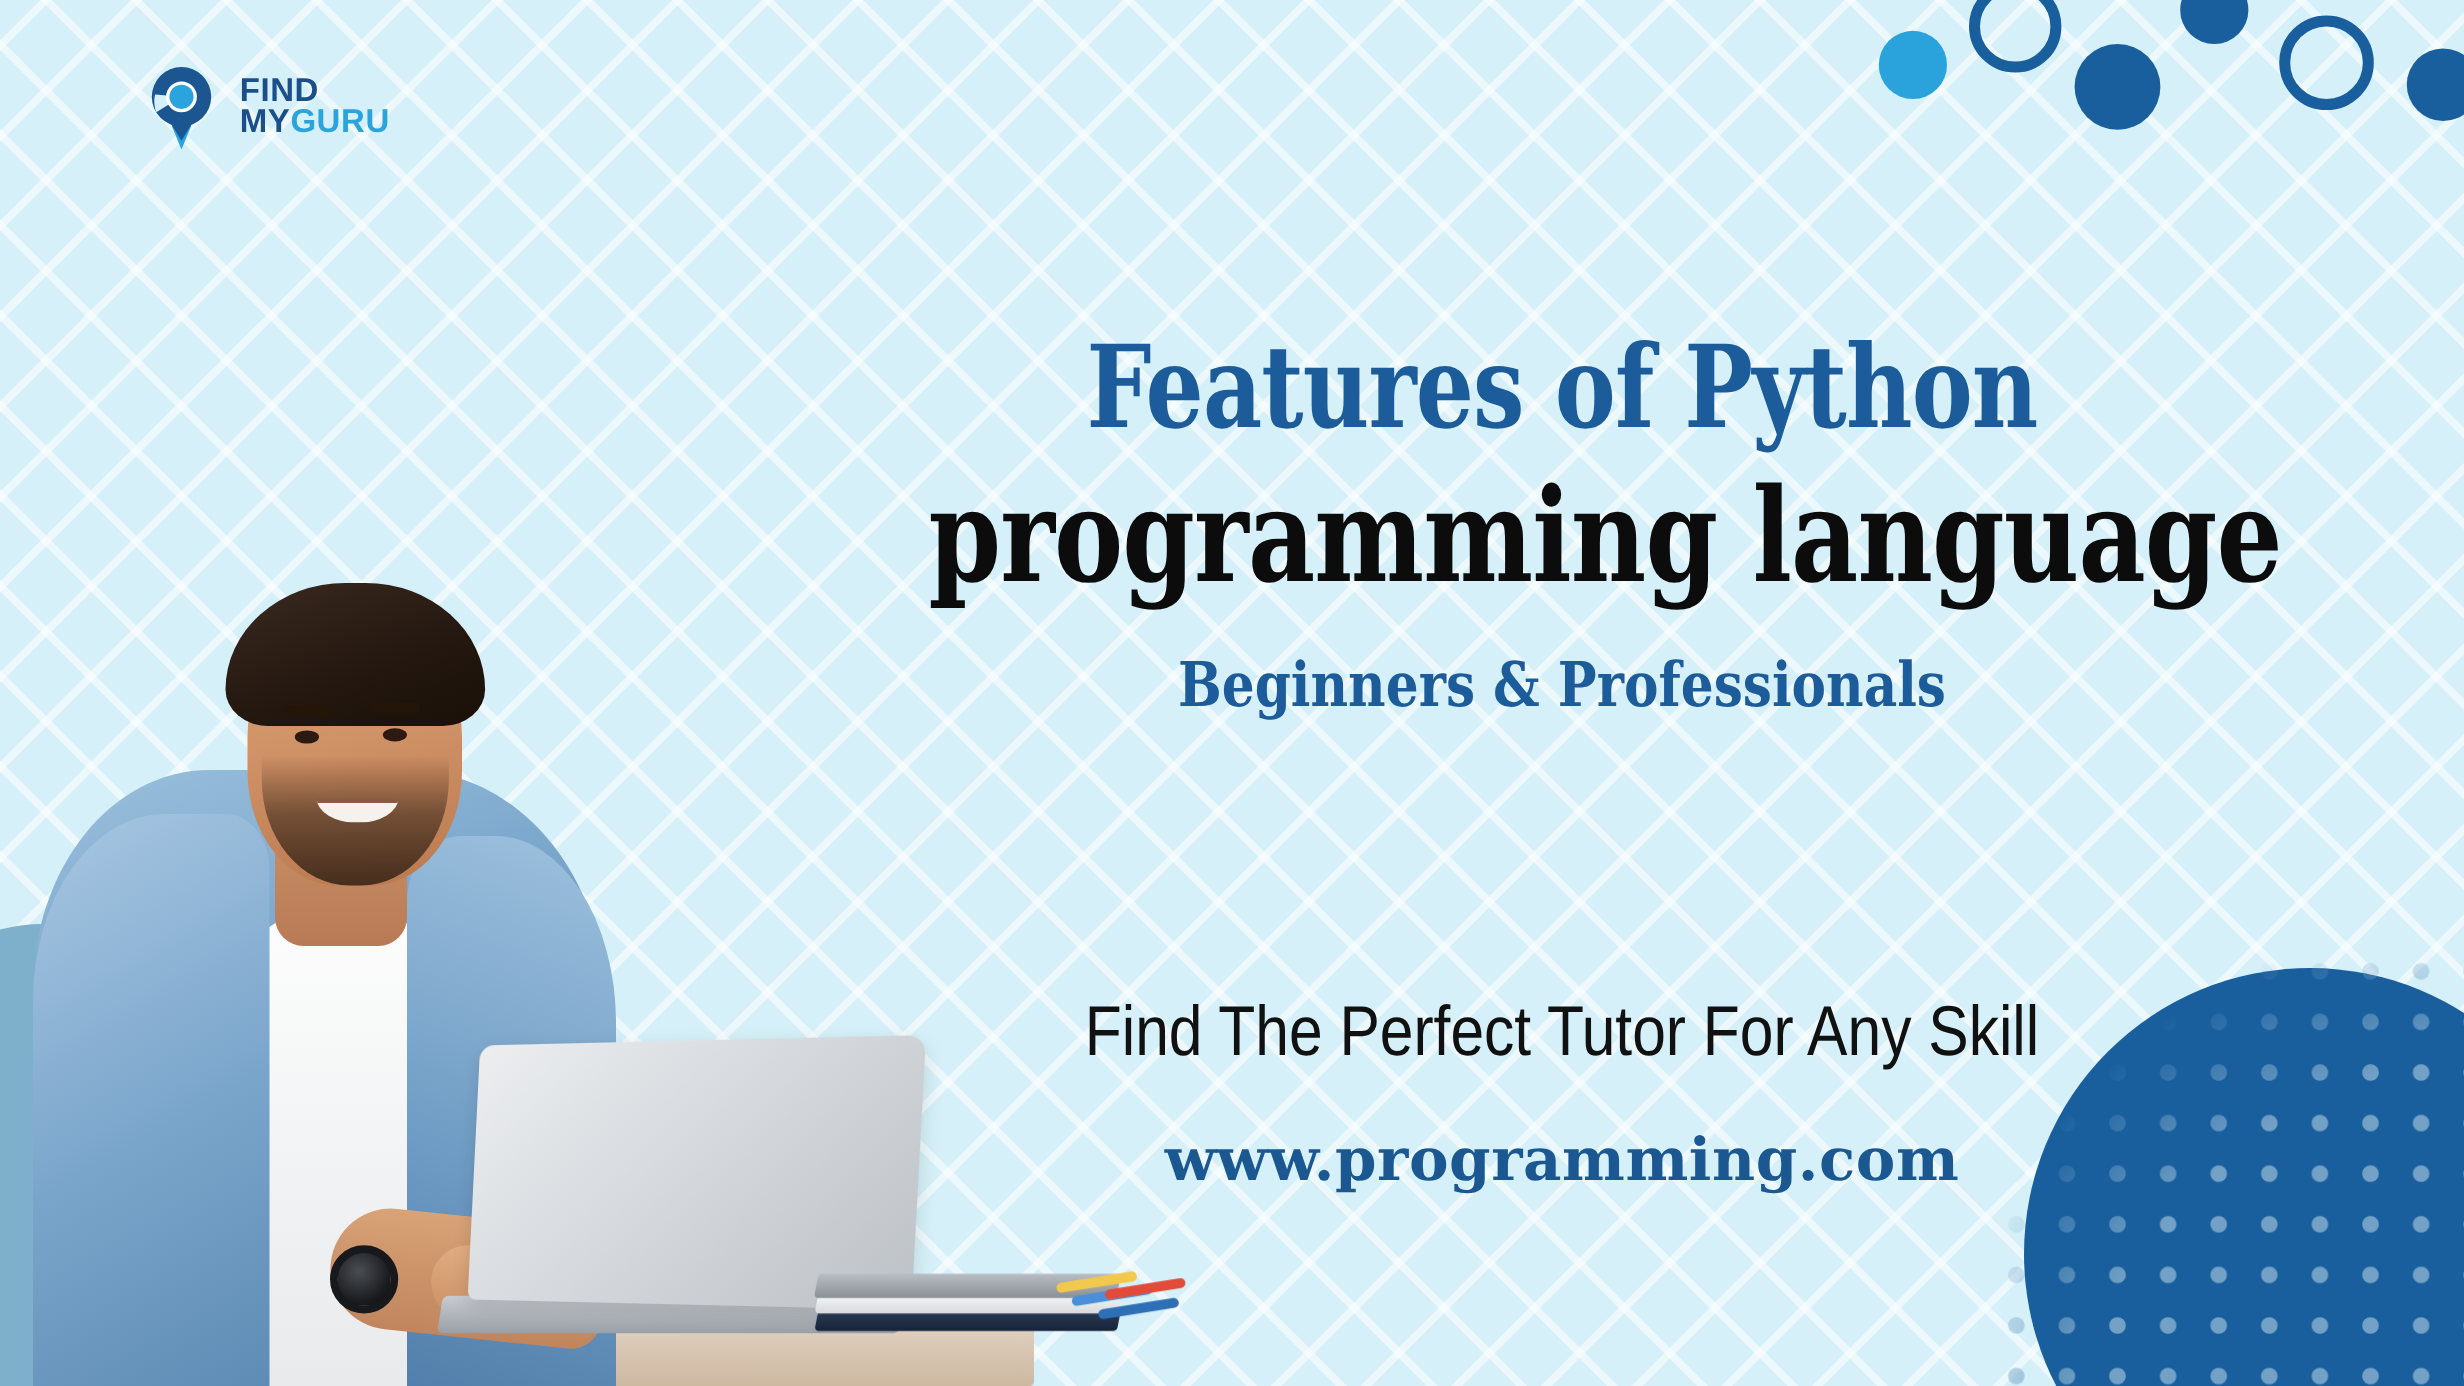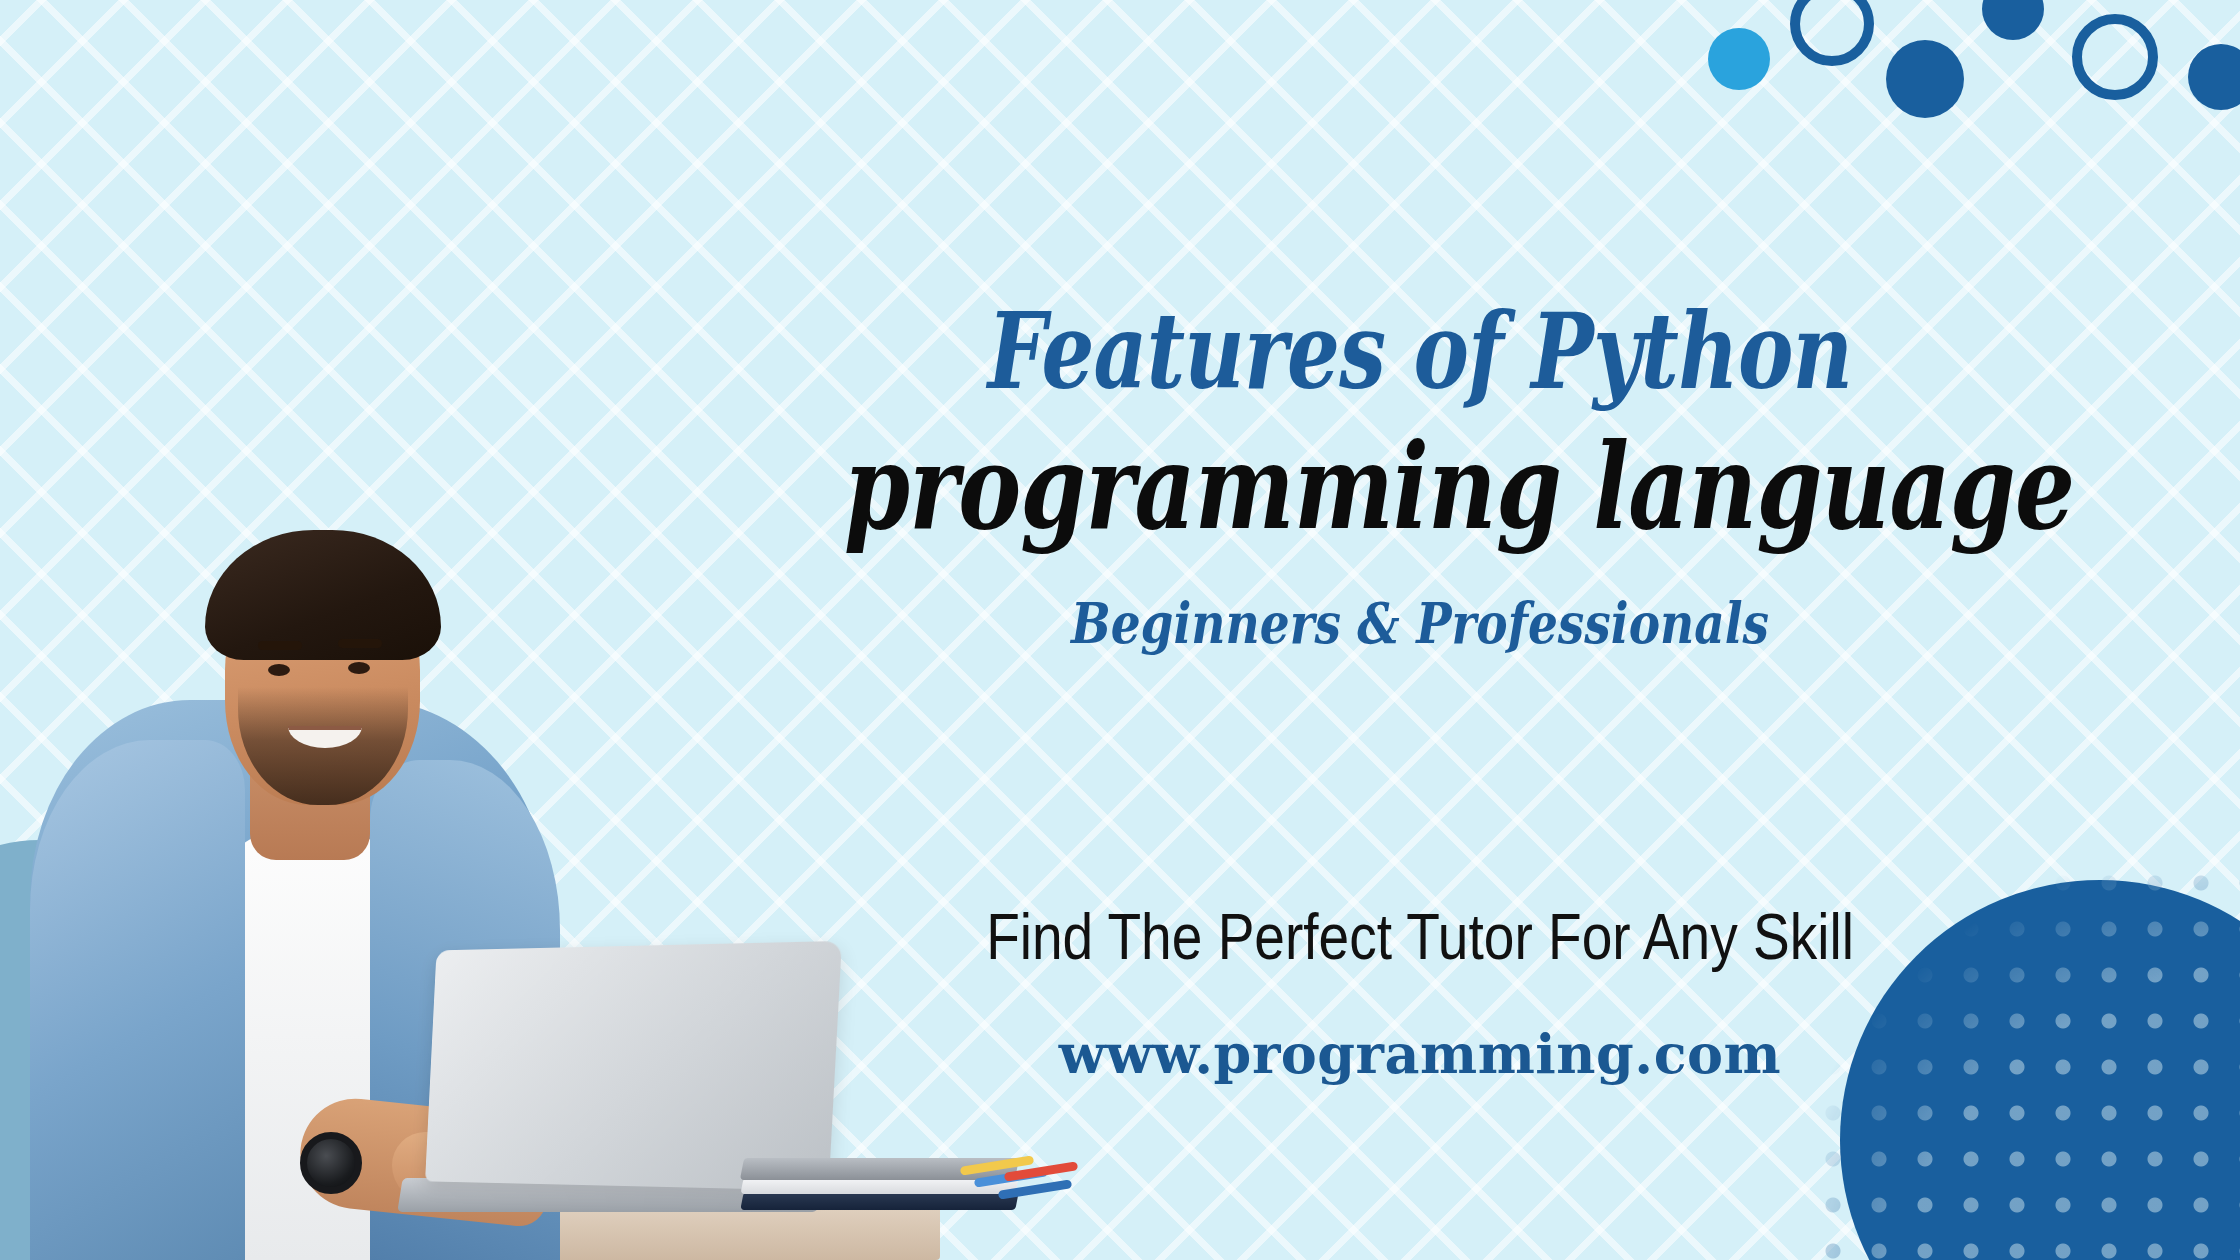--- a/index.html
+++ b/index.html
@@ -89,21 +89,20 @@
   .logo-line2 { font-size:30px; font-weight:bold; letter-spacing:0.5px; }
   .logo-my { color:#1b4f8a; }
   .logo-guru { color:#2ba3dd; }
 
   
   .headline-block {
     position:absolute;
     left:700px; top:300px;
     width:1440px;
     text-align:center;
-    font-style:italic;
   }
   .hl-1 {
     font-family:"DejaVu Serif", serif;
     font-weight:bold;
     font-size:104px;
     line-height:1.0;
     color:#1d5c9a;
     transform: scaleX(0.80);
     transform-origin:center;
     letter-spacing:-1px;
@@ -319,20 +318,38 @@
       <div class="book book-gray"></div>
       <div class="pens">
         <div class="pen" style="left:0px;  bottom:26px; background:#f2c94c;"></div>
         <div class="pen" style="left:14px; bottom:14px; background:#4a90d9;"></div>
         <div class="pen" style="left:44px; bottom:20px; background:#e24b3a;"></div>
         <div class="pen" style="left:38px; bottom:2px;  background:#2f6fb5;"></div>
       </div>
     </div>
   </div>
 
+  <div class="logo">
+    <div class="logo-mark">
+      <svg viewBox="0 0 72 78" width="72" height="78" aria-hidden="true">
+        <circle cx="33" cy="30" r="27" fill="#1b5690"></circle>
+        <path d="M33 30 L10 44 A27 27 0 0 1 9 28 Z" fill="#d5f0f8"></path>
+        <circle cx="33" cy="30" r="14" fill="#ffffff"></circle>
+        <circle cx="33" cy="30" r="11" fill="#2ba3dd"></circle>
+        <path d="M24 56 L33 78 L42 56 Z" fill="#2ba3dd"></path>
+        <path d="M22 52 L33 70 L44 52 Z" fill="#1b5690"></path>
+      </svg>
+    </div>
+    <div class="logo-text">
+      <div class="logo-line1">FIND</div>
+      <div class="logo-line2">
+        <span class="logo-my">MY</span><span class="logo-guru">GURU</span>
+      </div>
+    </div>
+  </div>
 
   <div class="headline-block">
     <div class="hl-1">Features of Python</div>
     <div class="hl-2">programming language</div>
     <div class="hl-3">Beginners &amp; Professionals</div>
   </div>
 
   <div class="tagline">Find The Perfect Tutor For Any Skill</div>
 
   <div class="weburl">www.programming.com</div>

